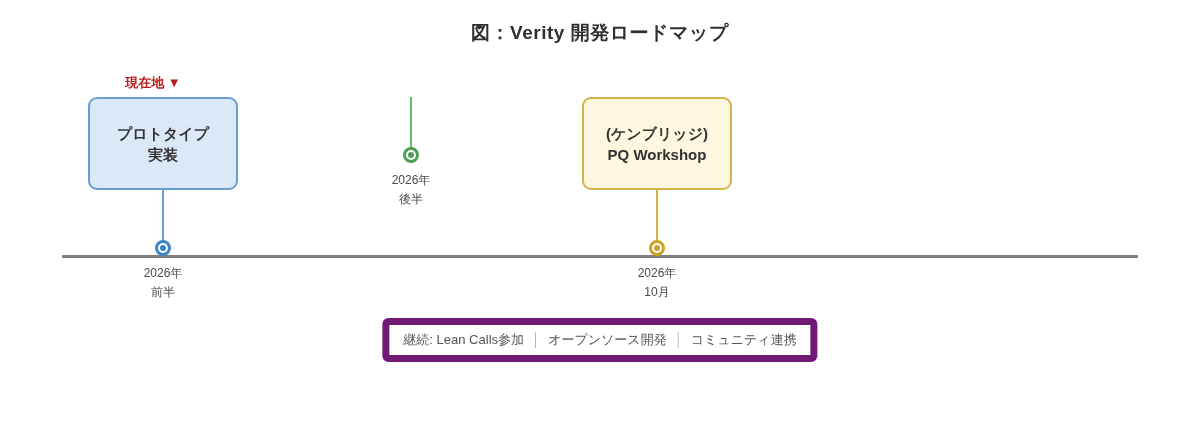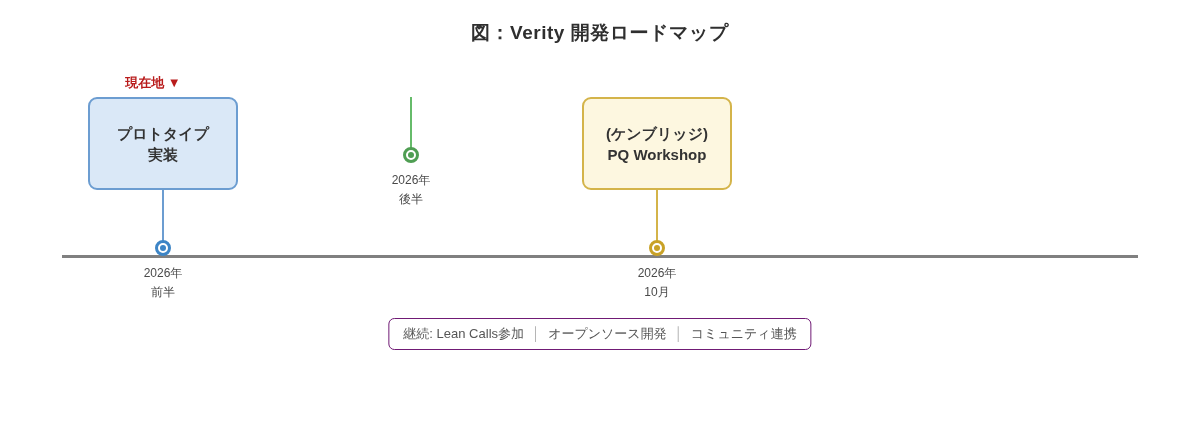--- a/index.html
+++ b/index.html
@@ -103,21 +103,21 @@
     text-align: center;
     font-size: 12px;
     color: #4a4a4a;
     line-height: 19px;
   }
   .footer-note {
     position: absolute;
     top: 318px;
     left: 600px;
     transform: translateX(-50%);
-    border: 1px solid #701a75;
+    border: 7px solid #701a75;
     border-radius: 6px;
     background: #ffffff;
     padding: 6px 14px;
     font-size: 13px;
     color: #555555;
     white-space: nowrap;
   }
   .footer-sep {
     color: #b0b0b0;
     margin: 0 8px;

